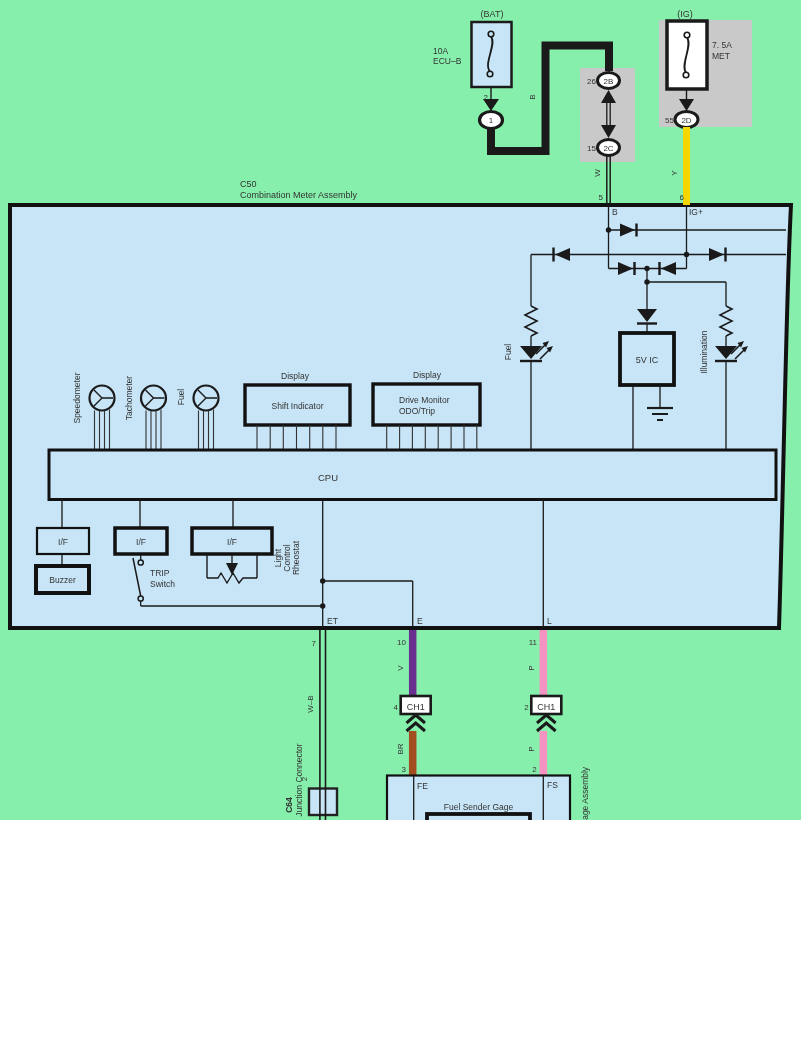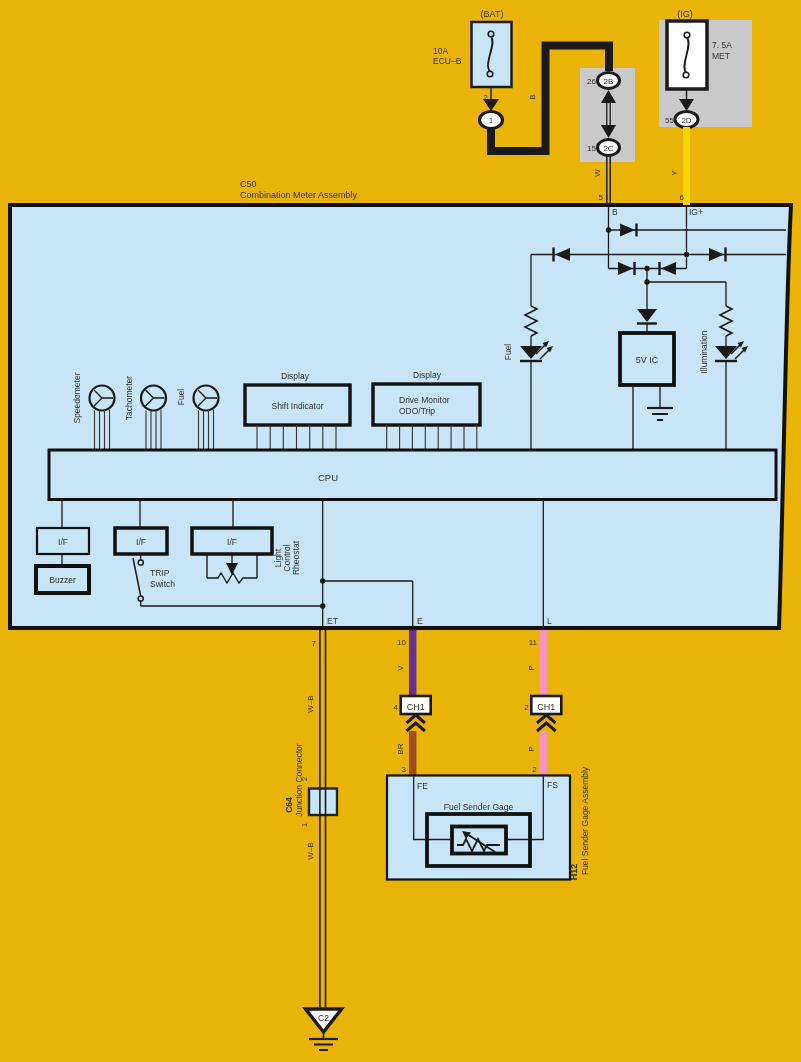--- a/index.html
+++ b/index.html
@@ -1,16 +1,16 @@
 <!DOCTYPE html>
 <html><head>
 <meta charset="utf-8">
 <style>
   html,body{margin:0;padding:0;background:#fff;}
-  #stage{position:relative;width:801px;height:1062px;background:#eab308;overflow:hidden;}
+  #stage{position:relative;width:801px;height:820px;background:#86efac;overflow:hidden;}
   svg{position:absolute;left:0;top:0;}
   text{font-family:"Liberation Sans","DejaVu Sans",sans-serif;fill:#333;}
   .t8{font-size:8px;}
   .t85{font-size:8.5px;}
   .t9{font-size:9px;}
   .t95{font-size:9.5px;}
   .b{font-weight:bold;}
 </style>
 </head>
 <body>

